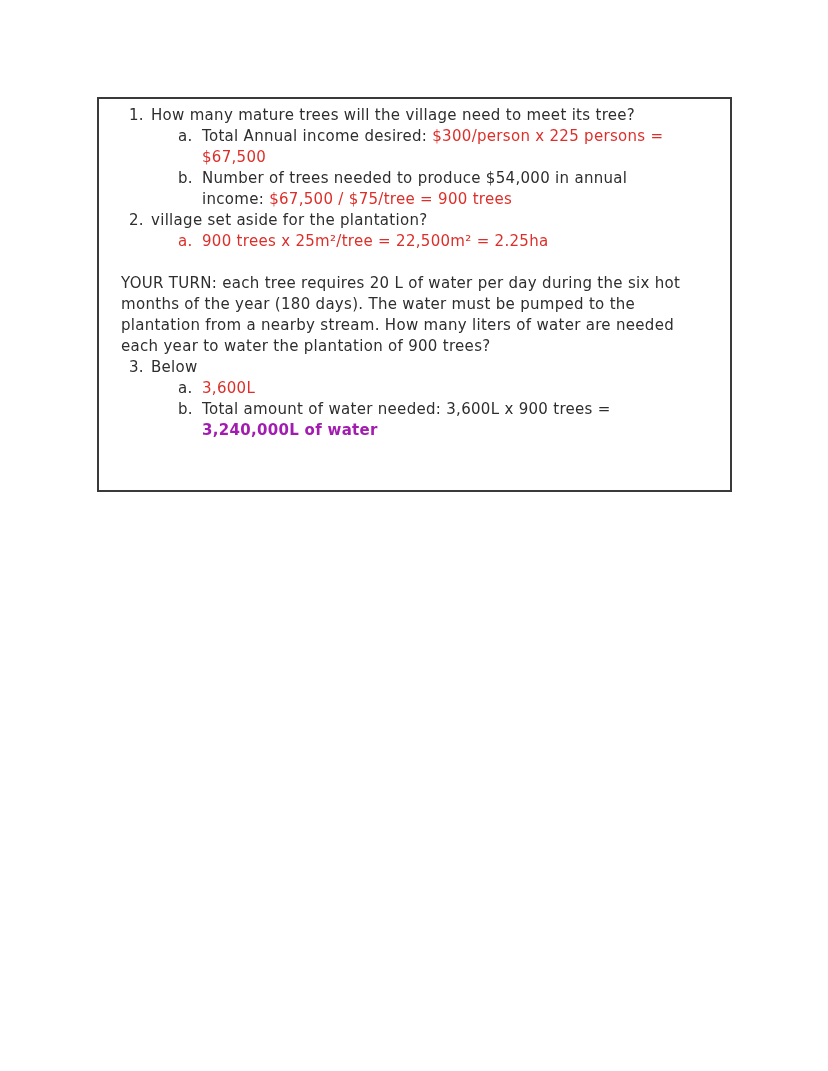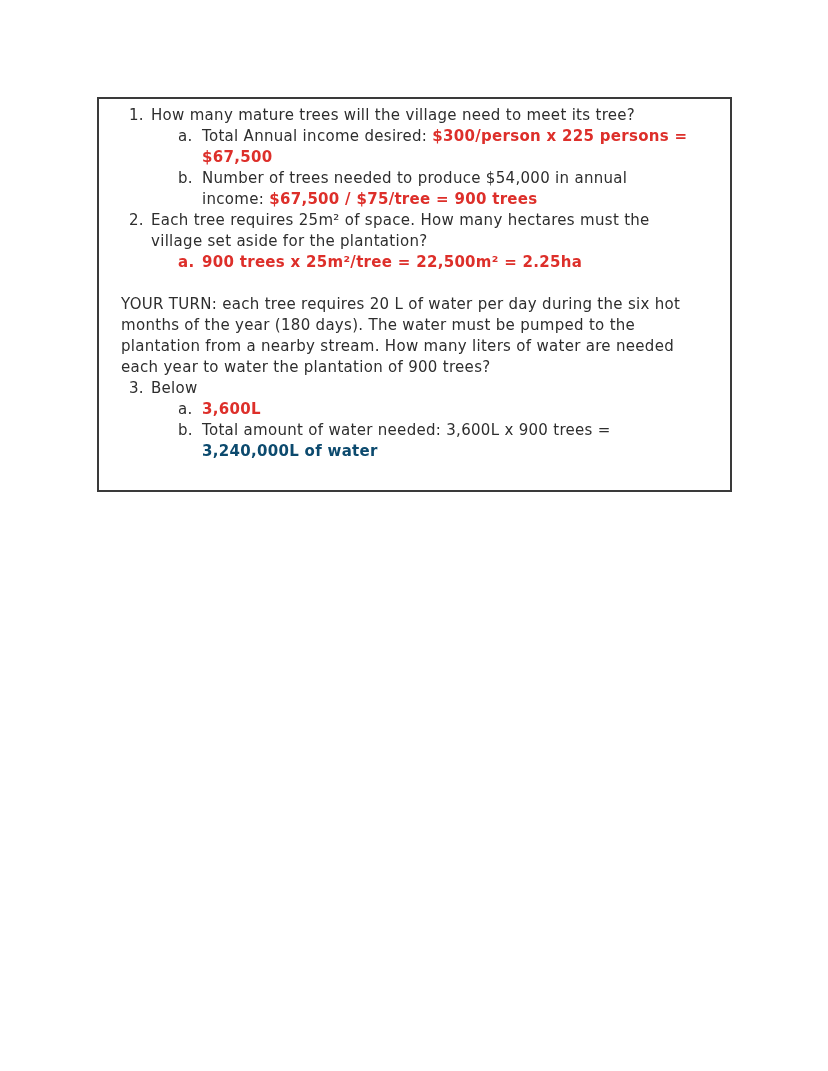--- a/index.html
+++ b/index.html
@@ -35,22 +35,22 @@
     white-space: nowrap;
   }
   .block.num { margin-left: 24px; }
   .block.num .marker { flex: 0 0 22px; }
   .block.sub { margin-left: 73px; }
   .block.sub .marker { flex: 0 0 24px; }
   .block.para { margin-left: 16px; }
   .block.spacer { height: 21px; }
   .lines { flex: 1 1 auto; min-width: 0; }
   .line { white-space: pre; }
-  .red { color: #dd2f2a; font-weight: bold; }
-  .redbold { color: #0c4a6e; font-weight: bold; }
+  .red { color: #dd2f2a; }
+  .redbold { color: #a21caf; font-weight: bold; }
 </style>
 </head>
 <body>
 
 <div class="page">
   <div class="worksheet-box">
       <div class="block num">
         <span class="marker">1.</span>
         <div class="lines">
           <div class="line"><span class="">How many mature trees will the village need to meet its tree?</span></div>
@@ -66,21 +66,20 @@
       <div class="block sub">
         <span class="marker">b.</span>
         <div class="lines">
           <div class="line"><span class="">Number of trees needed to produce $54,000 in annual</span></div>
           <div class="line"><span class="">income: </span><span class="red">$67,500 / $75/tree = 900 trees</span></div>
         </div>
       </div>
       <div class="block num">
         <span class="marker">2.</span>
         <div class="lines">
-          <div class="line"><span class="">Each tree requires 25m² of space. How many hectares must the</span></div>
           <div class="line"><span class="">village set aside for the plantation?</span></div>
         </div>
       </div>
       <div class="block sub">
         <span class="marker red">a.</span>
         <div class="lines">
           <div class="line"><span class="red">900 trees x 25m²/tree = 22,500m² = 2.25ha</span></div>
         </div>
       </div>
       <div class="block spacer"></div>

